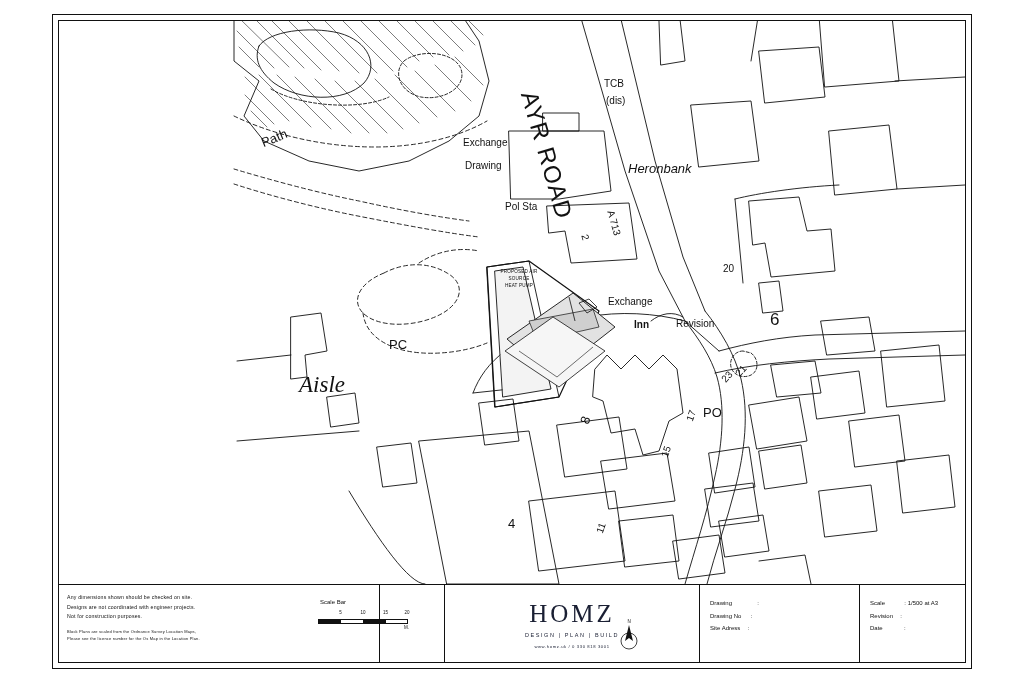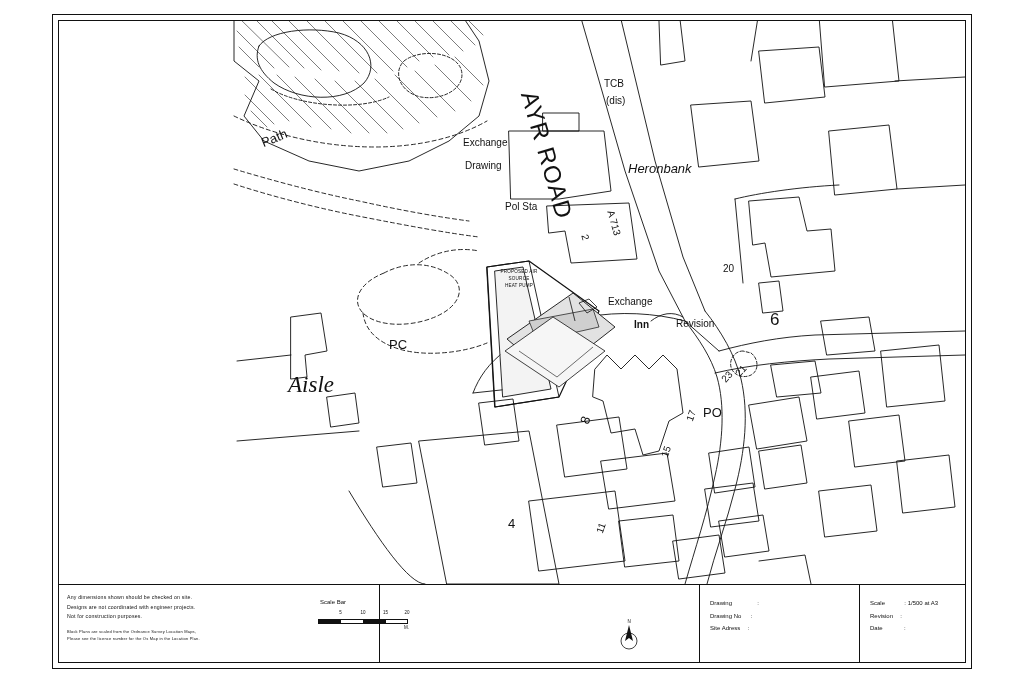--- a/index.html
+++ b/index.html
@@ -201,21 +201,21 @@
     <div class="lbl lbl-big" style="left:404px;top:116px;">Exchange</div>
     <div class="lbl lbl-big" style="left:406px;top:139px;">Drawing</div>
     <div class="lbl lbl-big" style="left:446px;top:180px;">Pol Sta</div>
     <div class="lbl lbl-med" style="left:569px;top:140px;font-style:italic;">Heronbank</div>
     <div class="lbl lbl-sm" style="left:664px;top:242px;">20</div>
     <div class="lbl lbl-big" style="left:549px;top:275px;">Exchange</div>
     <div class="lbl lbl-big" style="left:575px;top:298px;font-weight:bold;">Inn</div>
     <div class="lbl lbl-big" style="left:617px;top:297px;">Revision</div>
     <div class="lbl lbl-15" style="left:711px;top:289px;font-size:17px;">6</div>
     <div class="lbl lbl-med" style="left:330px;top:316px;">PC</div>
-    <div class="lbl lbl-aisle" style="left:229px;top:351px;text-align:center;">Aisle</div>
+    <div class="lbl lbl-aisle" style="left:240px;top:351px;text-align:center;">Aisle</div>
     <div class="lbl lbl-path" style="left:200px;top:115px;">Path</div>
     <div class="lbl lbl-med" style="left:644px;top:384px;">PO</div>
     <div class="lbl lbl-sm" style="left:674px;top:350px;transform:rotate(-48deg);transform-origin:left top;">21</div>
     <div class="lbl lbl-sm" style="left:660px;top:356px;transform:rotate(-48deg);transform-origin:left top;">23</div>
     <div class="lbl lbl-sm" style="left:625px;top:398px;transform:rotate(-70deg);transform-origin:left top;">17</div>
     <div class="lbl lbl-med" style="left:518px;top:400px;transform:rotate(-70deg);transform-origin:left top;">8</div>
     <div class="lbl lbl-sm" style="left:600px;top:434px;transform:rotate(-70deg);transform-origin:left top;">15</div>
     <div class="lbl lbl-sm" style="left:535px;top:510px;transform:rotate(-70deg);transform-origin:left top;">11</div>
     <div class="lbl lbl-med" style="left:449px;top:495px;">4</div>
 
@@ -254,20 +254,25 @@
         <div class="sb-unit">M.</div>
 
         <svg class="north" viewBox="0 0 22 34">
           <circle cx="11" cy="22" r="8" fill="none" stroke="#111" stroke-width="0.8"></circle>
           <polygon points="11,6 15,22 11,19 7,22" fill="#111"></polygon>
           <text x="11" y="4" font-size="4.5" fill="#111" text-anchor="middle" font-family="Liberation Sans, sans-serif">N</text>
         </svg>
       </div>
     </div>
 
+    <div class="tb-cell tb-logo">
+      <div class="logo-main">HOMZ</div>
+      <div class="logo-sub">DESIGN | PLAN | BUILD</div>
+      <div class="logo-url">www.homz.uk / 0 330 818 3001</div>
+    </div>
 
     <div class="tb-cell tb-drawing">
       <div class="tb-row">
         <span>Drawing</span>
         <span style="display:inline-block;width:22px"></span>
         <span>:</span>
       </div>
       <div class="tb-row">
         <span>Drawing No</span>
         <span style="display:inline-block;width:6px"></span>

